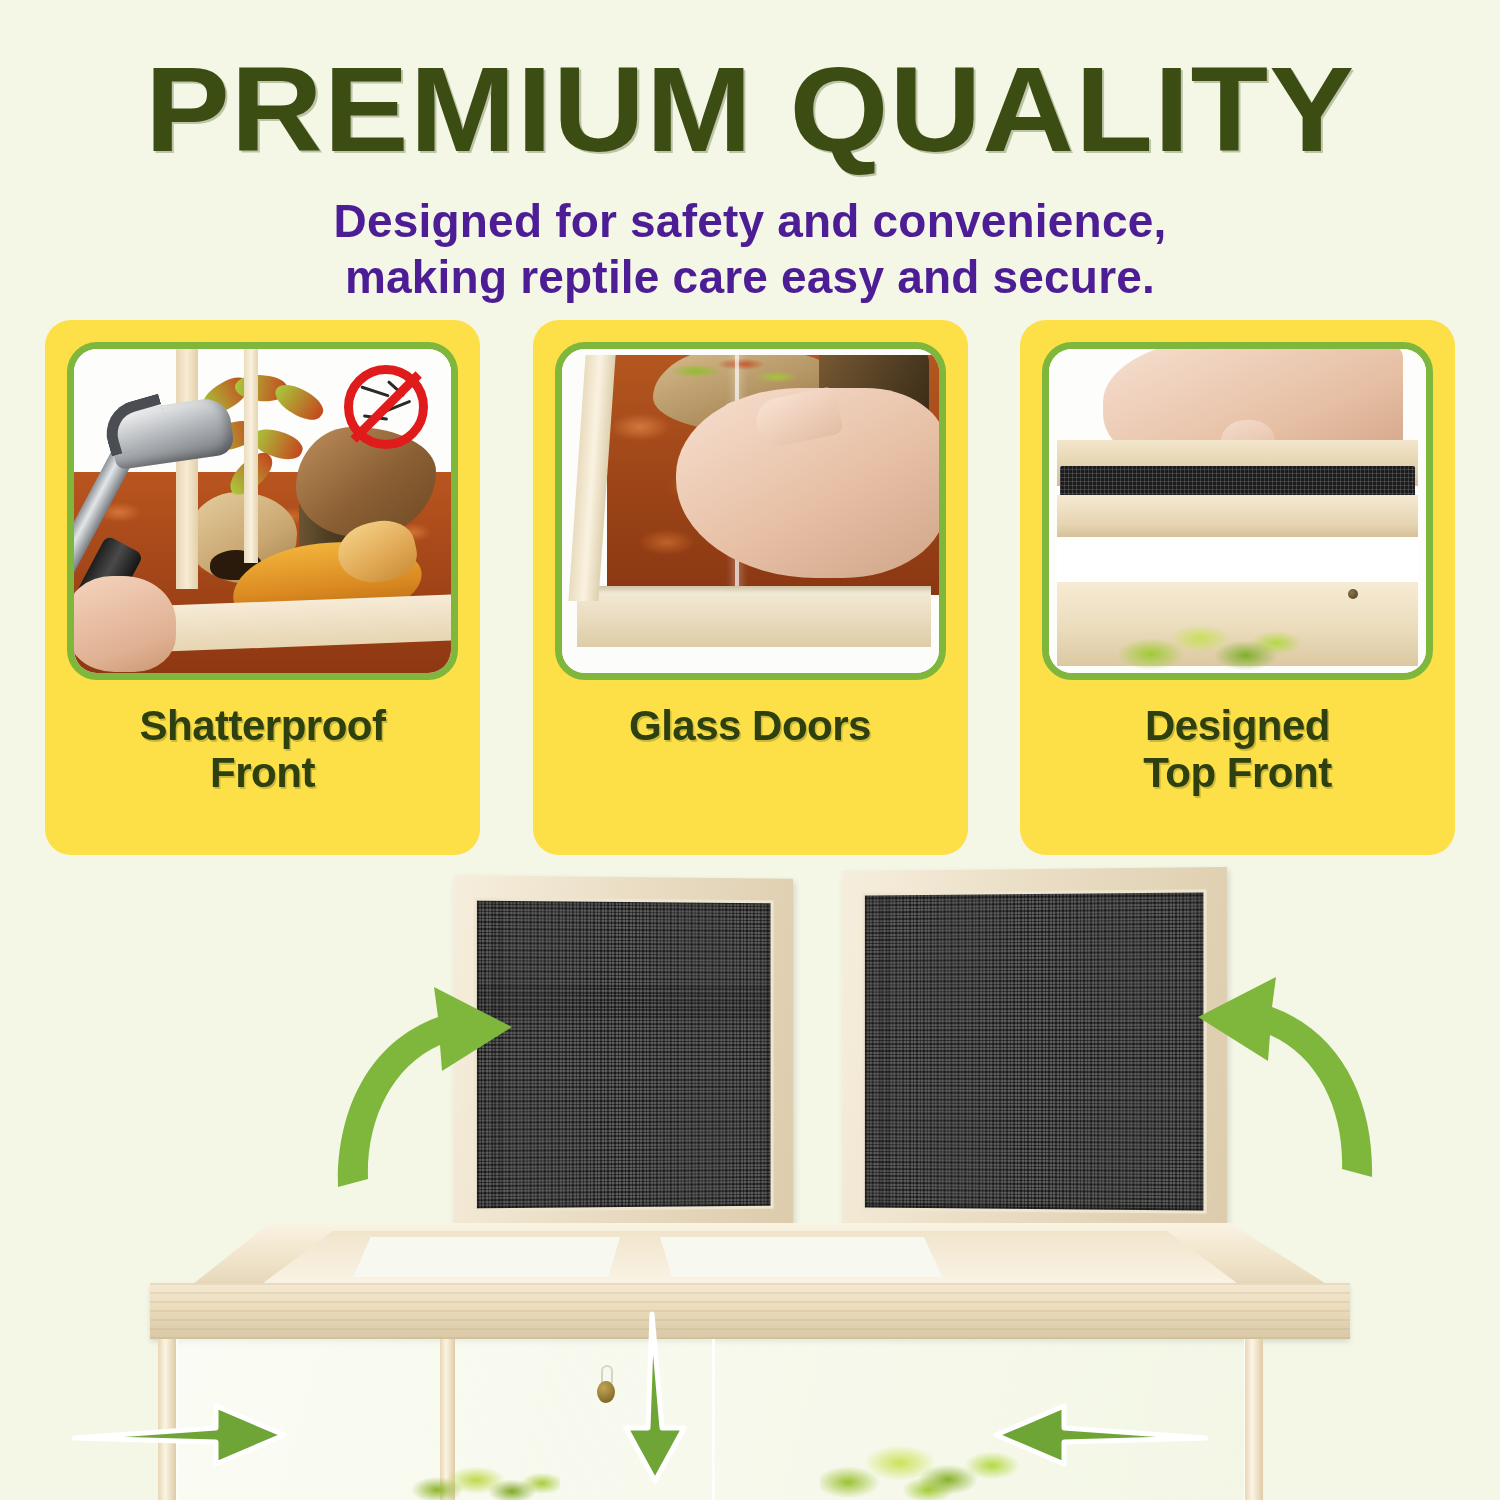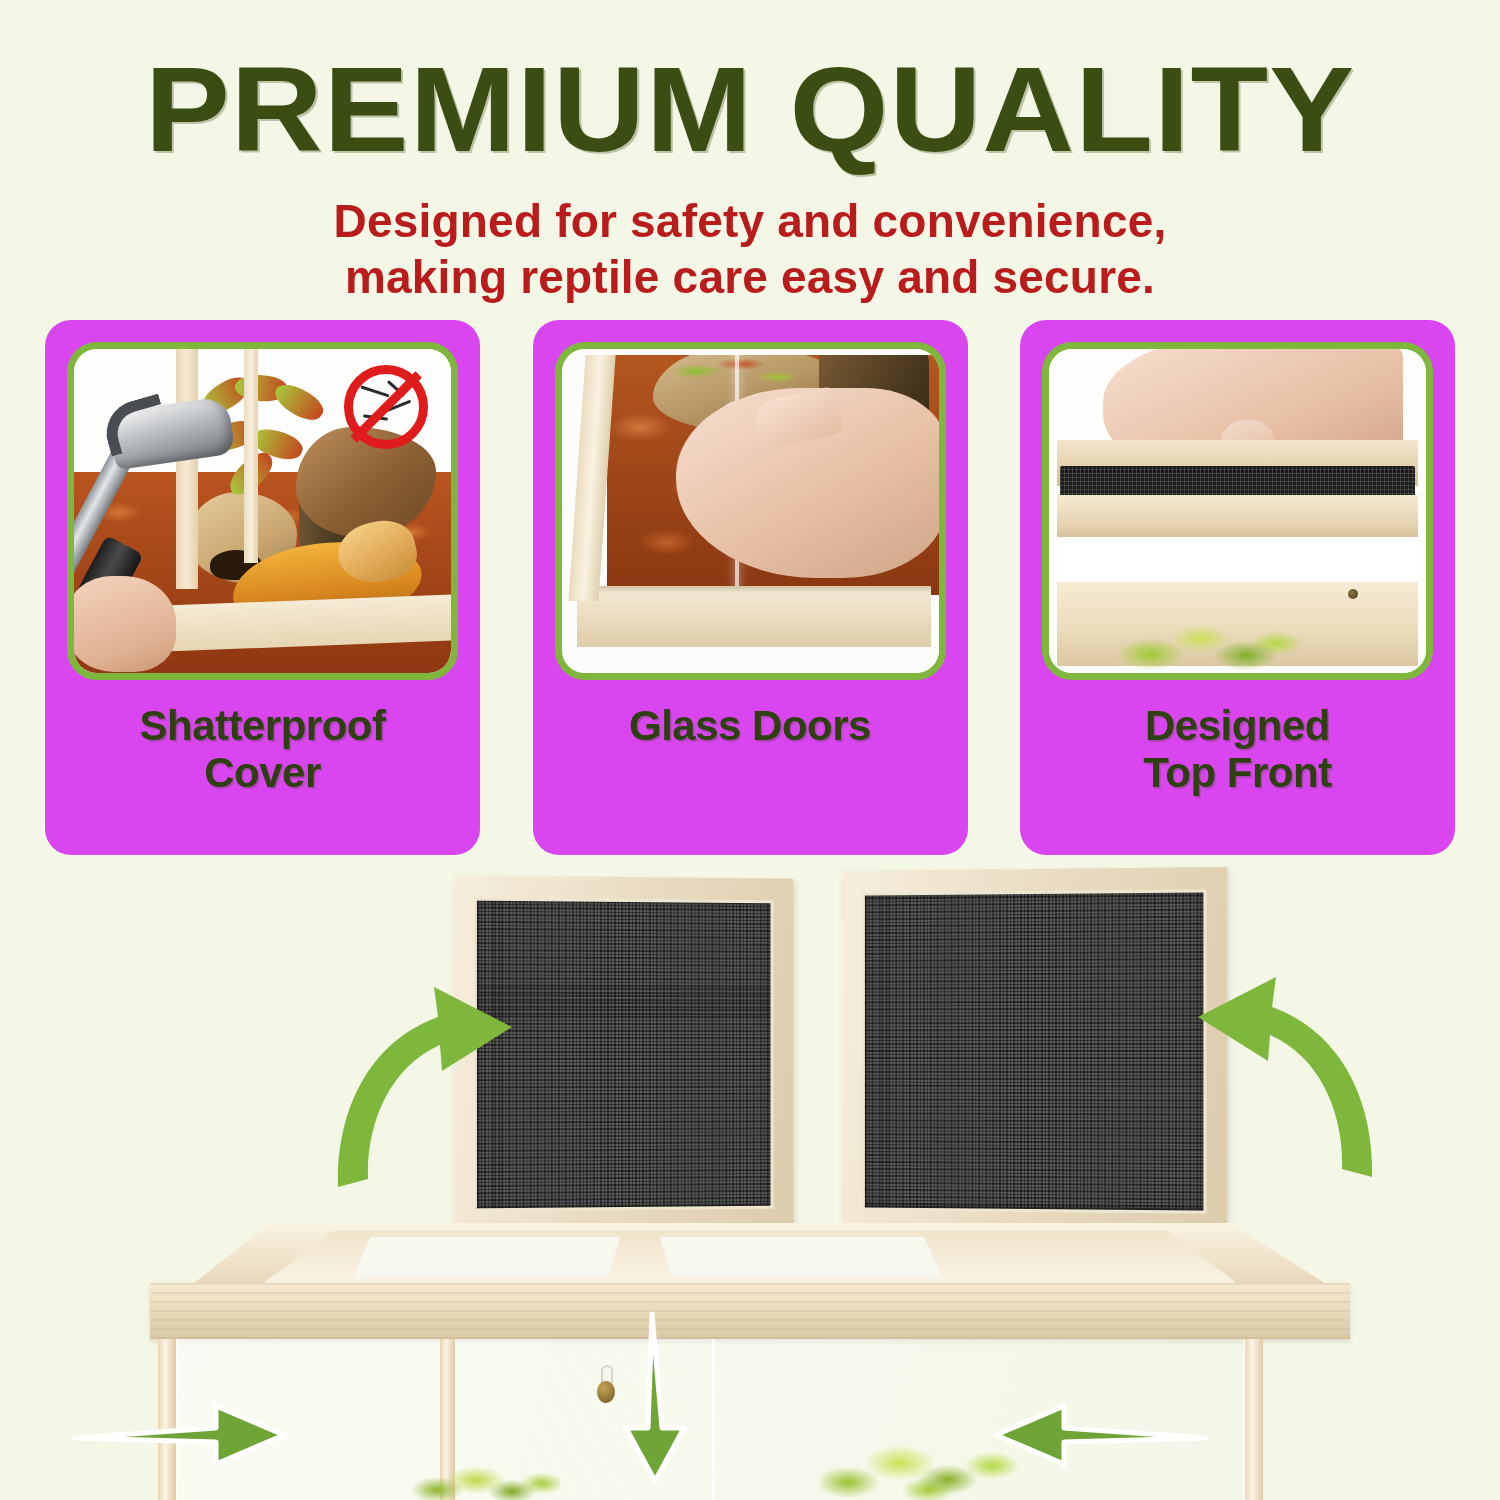--- a/index.html
+++ b/index.html
@@ -33,37 +33,37 @@
     text-shadow: 2px 2px 0 rgba(60,77,20,0.30);
     white-space: nowrap;
   }
 
   .subhead {
     margin-top: 26px;
     font-family: "Liberation Sans Narrow", "Liberation Sans", sans-serif;
     font-size: 46px;
     line-height: 1.22;
     font-weight: bold;
-    color: #b91c1c;
+    color: #4c1d95;
     letter-spacing: 0.2px;
   }
 
   
   .cards {
     position: absolute;
     top: 320px; left: 0;
     width: 1500px; height: 545px;
     display: flex;
     justify-content: space-between;
     padding: 0 45px;
   }
 
   .card {
     width: 435px; height: 535px;
-    background: #d946ef;
+    background: #fde047;
     border-radius: 26px;
     display: flex;
     flex-direction: column;
     align-items: center;
     padding: 22px 22px 0 22px;
   }
 
   .card-photo {
     width: 391px; height: 338px;
     border: 7px solid #7FB63C;
@@ -385,21 +385,21 @@
         <div class="crack" style="left:18%;top:30%;width:36%;transform:rotate(18deg)"></div>
         <div class="crack" style="left:40%;top:48%;width:40%;transform:rotate(-22deg)"></div>
         <div class="crack" style="left:22%;top:60%;width:30%;transform:rotate(8deg)"></div>
         <div class="crack" style="left:48%;top:26%;width:26%;transform:rotate(42deg)"></div>
         <div class="ring"></div>
         <div class="slash"></div>
       </div>
     </div>
     <div class="card-label">
       <div>Shatterproof</div>
-      <div>Cover</div>
+      <div>Front</div>
     </div>
   </div>
 
   <div class="card">
     <div class="card-photo">
       <div class="p2-bg"></div>
       <div class="p2-tank">
         <div class="p2-chips"></div>
         <div class="p2-rock"></div>
         <div class="p2-foliage"></div>

